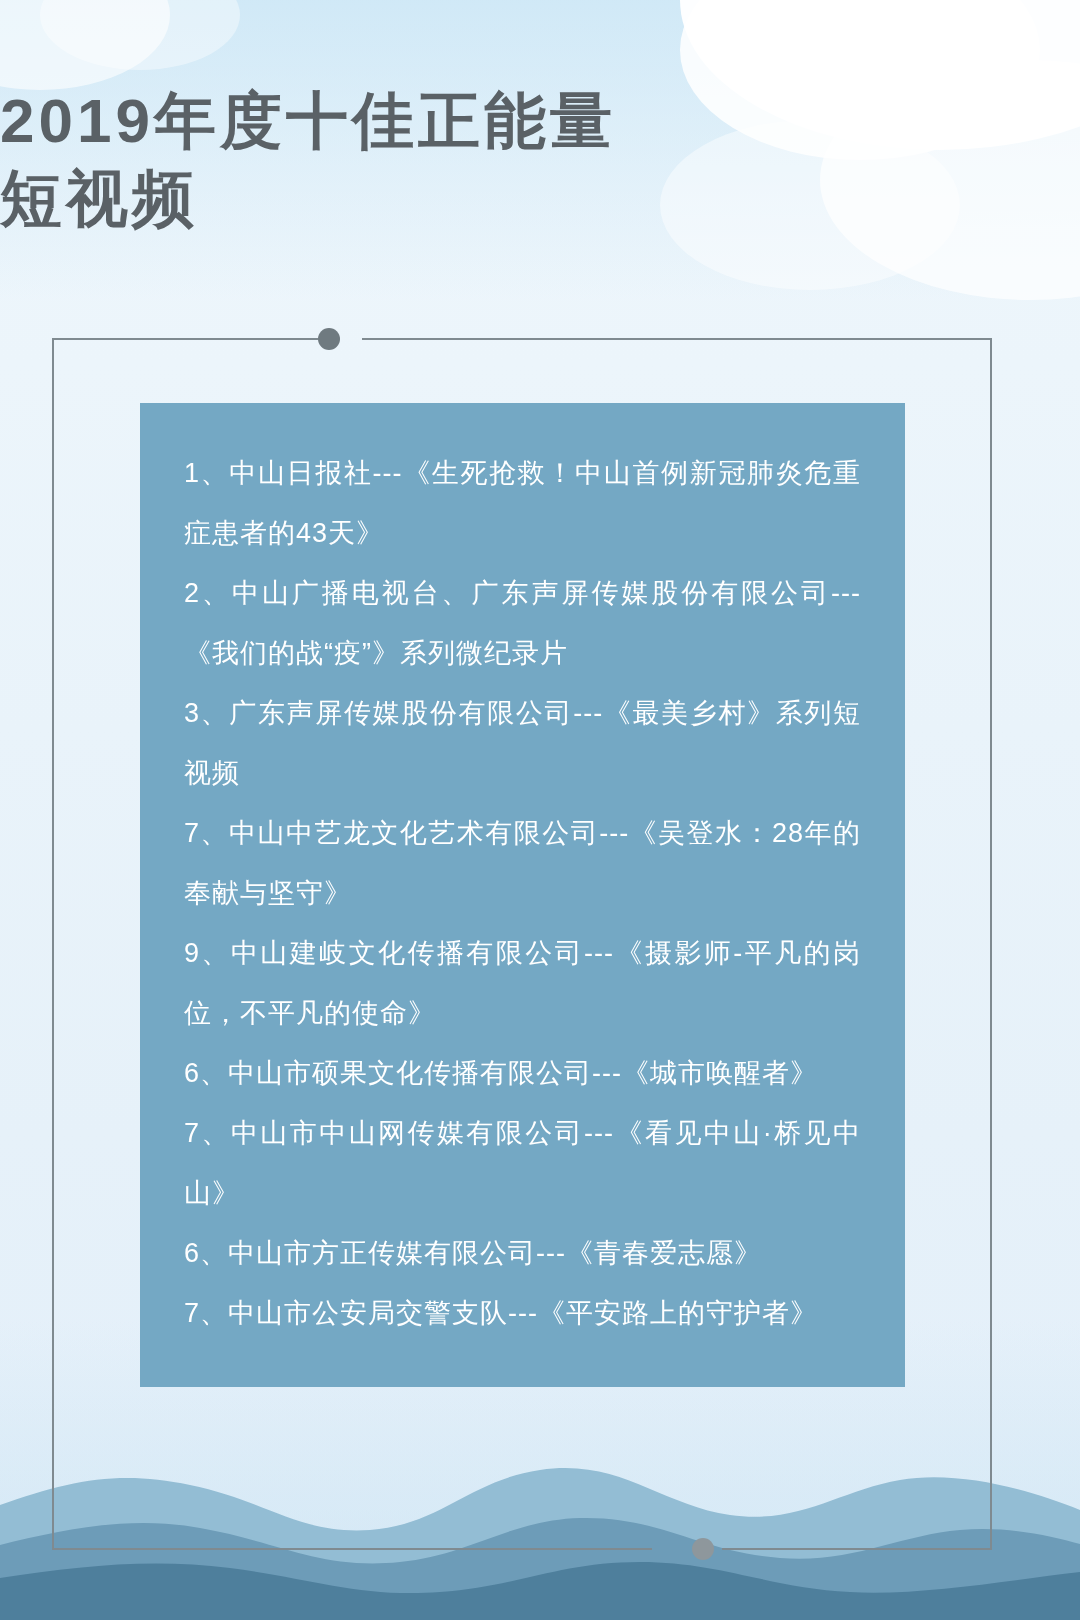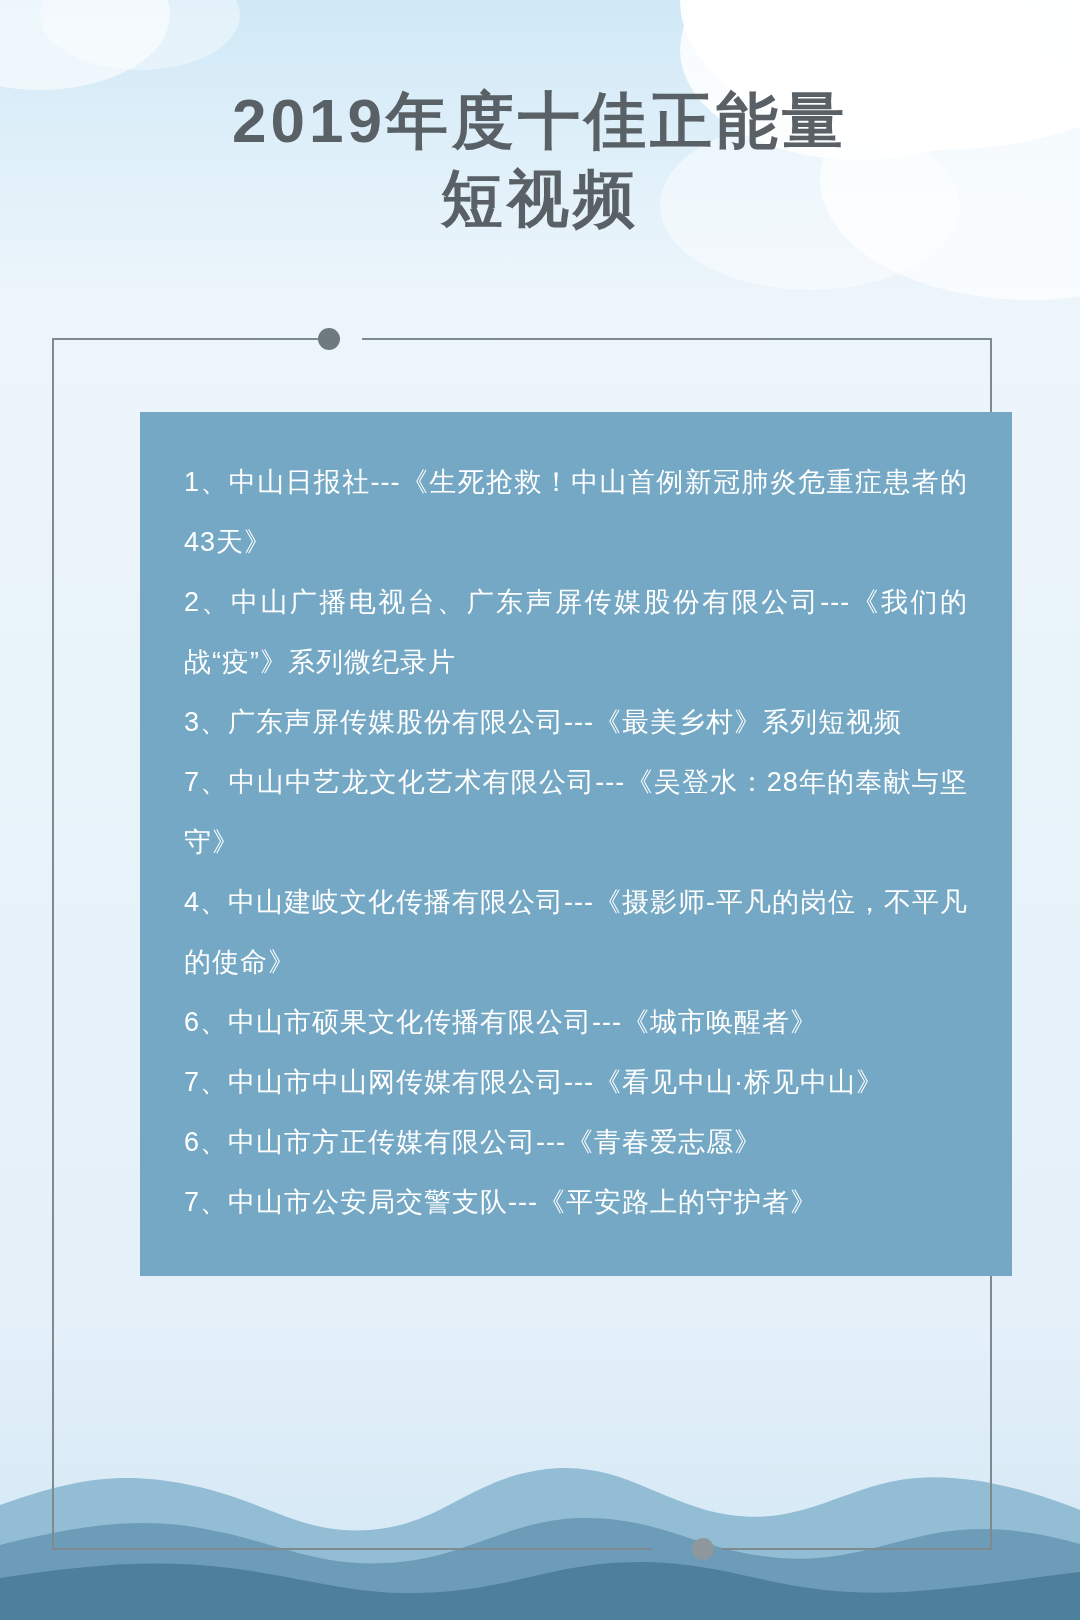--- a/index.html
+++ b/index.html
@@ -41,21 +41,21 @@
     left: 0; top: 0;
     width: 1080px; height: 300px;
     background: linear-gradient(180deg, rgba(198,228,245,.75) 0%, rgba(233,245,252,0) 100%);
   }
 
   
   .title-wrap {
     position: absolute;
     left: 0; top: 82px;
     width: 1080px;
-    text-align: center;
+    text-align: left;
     z-index: 5;
   }
   .title-line {
     font-size: 62px;
     line-height: 78px;
     letter-spacing: 4px;
     color: #5a6166;
     font-weight: 700;
   }
 
@@ -84,22 +84,22 @@
     border-radius: 50%;
     background: #6f7a80;
   }
   .dot-top { left: 266px; top: -10px; }
   .dot-bot { left: 640px; bottom: -10px; background: #8e979c; }
 
   
   .card {
     position: absolute;
     left: 140px;
-    top: 412px;
-    width: 872px;
+    top: 403px;
+    width: 765px;
     box-sizing: border-box;
     padding: 40px 44px 44px 44px;
     background: #74a8c4;
     z-index: 6;
   }
   .entry {
     color: #ffffff;
     font-size: 27px;
     line-height: 60px;
     letter-spacing: 1px;
@@ -151,21 +151,21 @@
     <div class="ln ln-bot-right"></div>
     <div class="dot dot-top"></div>
     <div class="dot dot-bot"></div>
   </div>
 
   <div class="card">
     <div class="entry">1、中山日报社---《生死抢救！中山首例新冠肺炎危重症患者的43天》</div>
     <div class="entry">2、中山广播电视台、广东声屏传媒股份有限公司---《我们的战“疫”》系列微纪录片</div>
     <div class="entry">3、广东声屏传媒股份有限公司---《最美乡村》系列短视频</div>
     <div class="entry">7、中山中艺龙文化艺术有限公司---《吴登水：28年的奉献与坚守》</div>
-    <div class="entry">4、中山建岐文化传播有限公司---《摄影师-平凡的岗位，不平凡的使命》</div>
+    <div class="entry">9、中山建岐文化传播有限公司---《摄影师-平凡的岗位，不平凡的使命》</div>
     <div class="entry">6、中山市硕果文化传播有限公司---《城市唤醒者》</div>
     <div class="entry">7、中山市中山网传媒有限公司---《看见中山·桥见中山》</div>
     <div class="entry">6、中山市方正传媒有限公司---《青春爱志愿》</div>
     <div class="entry">7、中山市公安局交警支队---《平安路上的守护者》</div>
   </div>
 
   <div class="bottom-sky"></div>
 
   <svg class="mountains" viewBox="0 0 1080 290" preserveAspectRatio="none">
     <path d="M0,175 C70,150 120,140 190,155 C265,170 300,205 370,200 C440,195 470,150 540,140

